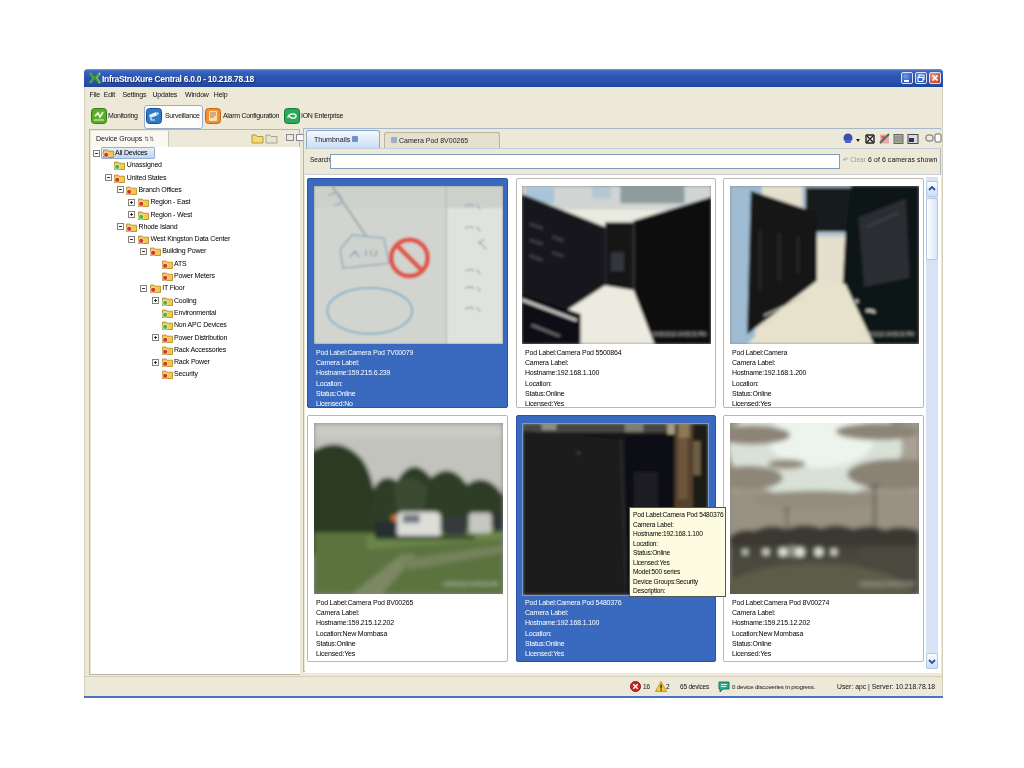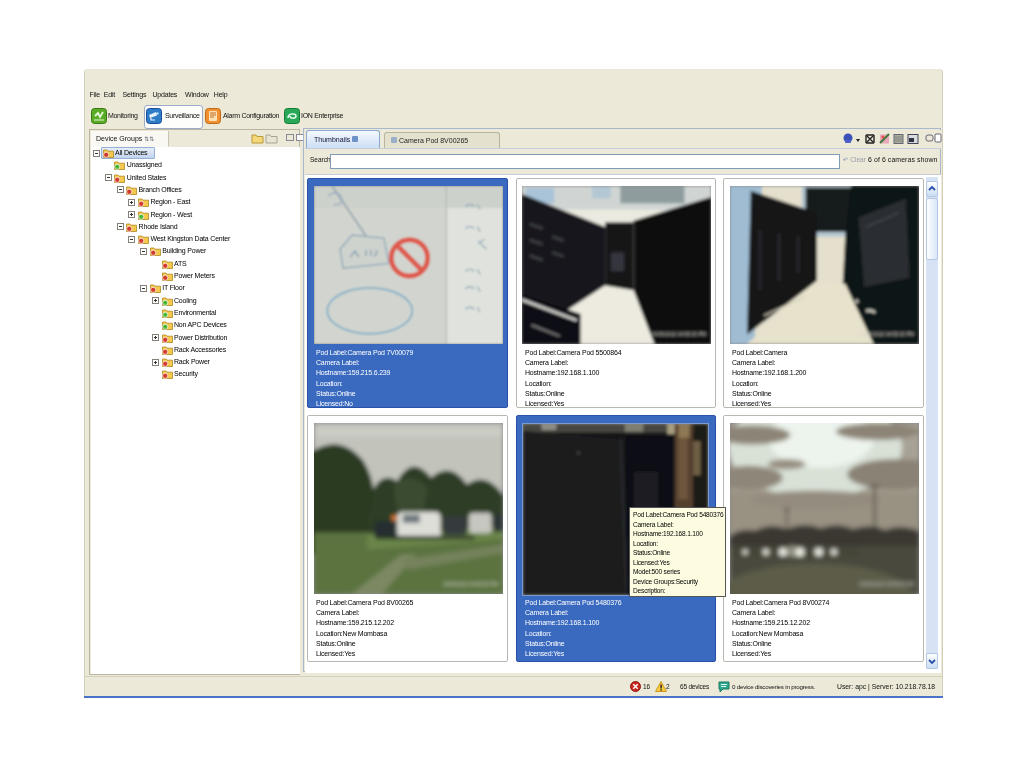--- a/index.html
+++ b/index.html
@@ -23,20 +23,44 @@
 #rightpanel{position:absolute;background:#ECE9D8;border:1px solid #A8B8CC;box-sizing:border-box}
 .card{position:absolute;width:200px;background:#fff;border:1px solid #B8B8B0;border-radius:2px;box-sizing:border-box}
 .cardsel{background:#3A6ABF;border-color:#2A52A8}
 .cinfo{position:absolute;left:8px;font-size:7px;letter-spacing:-0.2px;line-height:10.2px;color:#000;white-space:nowrap}
 .cardsel .cinfo{color:#fff}
 .cimg{position:absolute;overflow:hidden;background:#888}
 .cimg svg{position:absolute;left:0;top:0}
 .st{position:absolute;white-space:nowrap;font-size:6.5px;letter-spacing:-0.2px;color:#111}
 </style></head><body>
 <div id="win">
+<div id="titlebar">
+<svg class="abs" style="left:5px;top:3px" width="12" height="12" viewBox="0 0 12 12">
+        <path d="M1 1 L5 6 L1 11" stroke="#59B531" stroke-width="2.2" fill="none"></path>
+        <path d="M11 1 L7 6 L11 11" stroke="#8CD860" stroke-width="2.2" fill="none"></path>
+        <path d="M2 2 L10 10 M10 2 L2 10" stroke="#3F9C22" stroke-width="1.4"></path>
+      </svg>
+<div id="titletext">InfraStruXure Central 6.0.0 - 10.218.78.18</div>
+<div class="tbtn tblue" style="left:817px">
+        <svg width="10" height="10" viewBox="0 0 10 10">
+          <rect x="2" y="7" width="5" height="2" fill="#fff"></rect>
+        </svg>
+      </div>
+<div class="tbtn tblue" style="left:831px">
+        <svg width="10" height="10" viewBox="0 0 10 10">
+          <rect x="3" y="2" width="5" height="4.5" fill="none" stroke="#fff"></rect>
+          <rect x="2" y="4.5" width="5" height="4" fill="#3560C2" stroke="#fff"></rect>
+        </svg>
+      </div>
+<div class="tbtn" id="bclose" style="left:845px">
+        <svg width="10" height="10" viewBox="0 0 10 10">
+          <path d="M2.5 2.5 L7.5 7.5 M7.5 2.5 L2.5 7.5" stroke="#fff" stroke-width="1.6"></path>
+        </svg>
+      </div>
+</div>
 <div id="menubar">
 <div class="mitem" style="left:4.5px">File</div>
 <div class="mitem" style="left:18.8px">Edit</div>
 <div class="mitem" style="left:37.5px">Settings</div>
 <div class="mitem" style="left:67.5px">Updates</div>
 <div class="mitem" style="left:100px">Window</div>
 <div class="mitem" style="left:128.8px">Help</div>
 </div>
 <div id="toolbar">
 <div class="abs" style="left:59px;top:2px;width:57px;height:22px;background:#FDFDFB;border:1px solid #9CACC8;border-radius:3px"></div>

